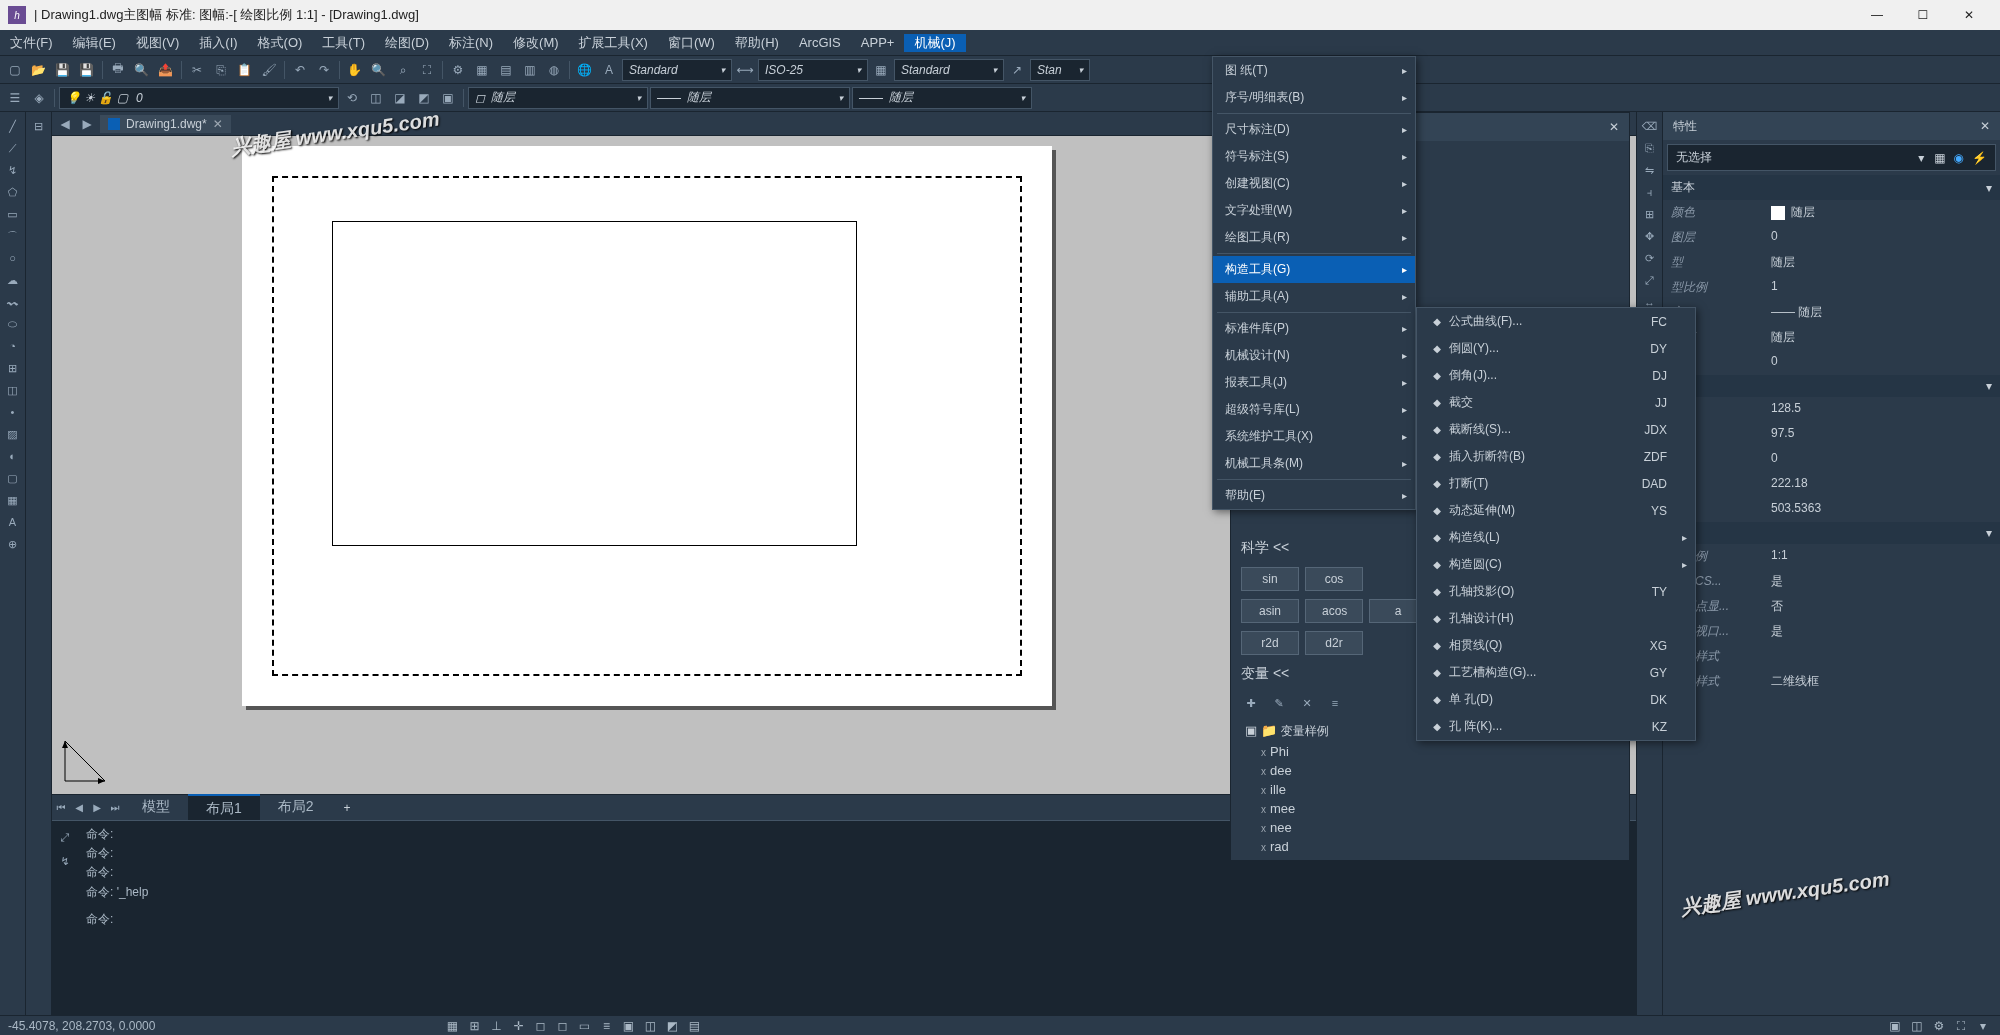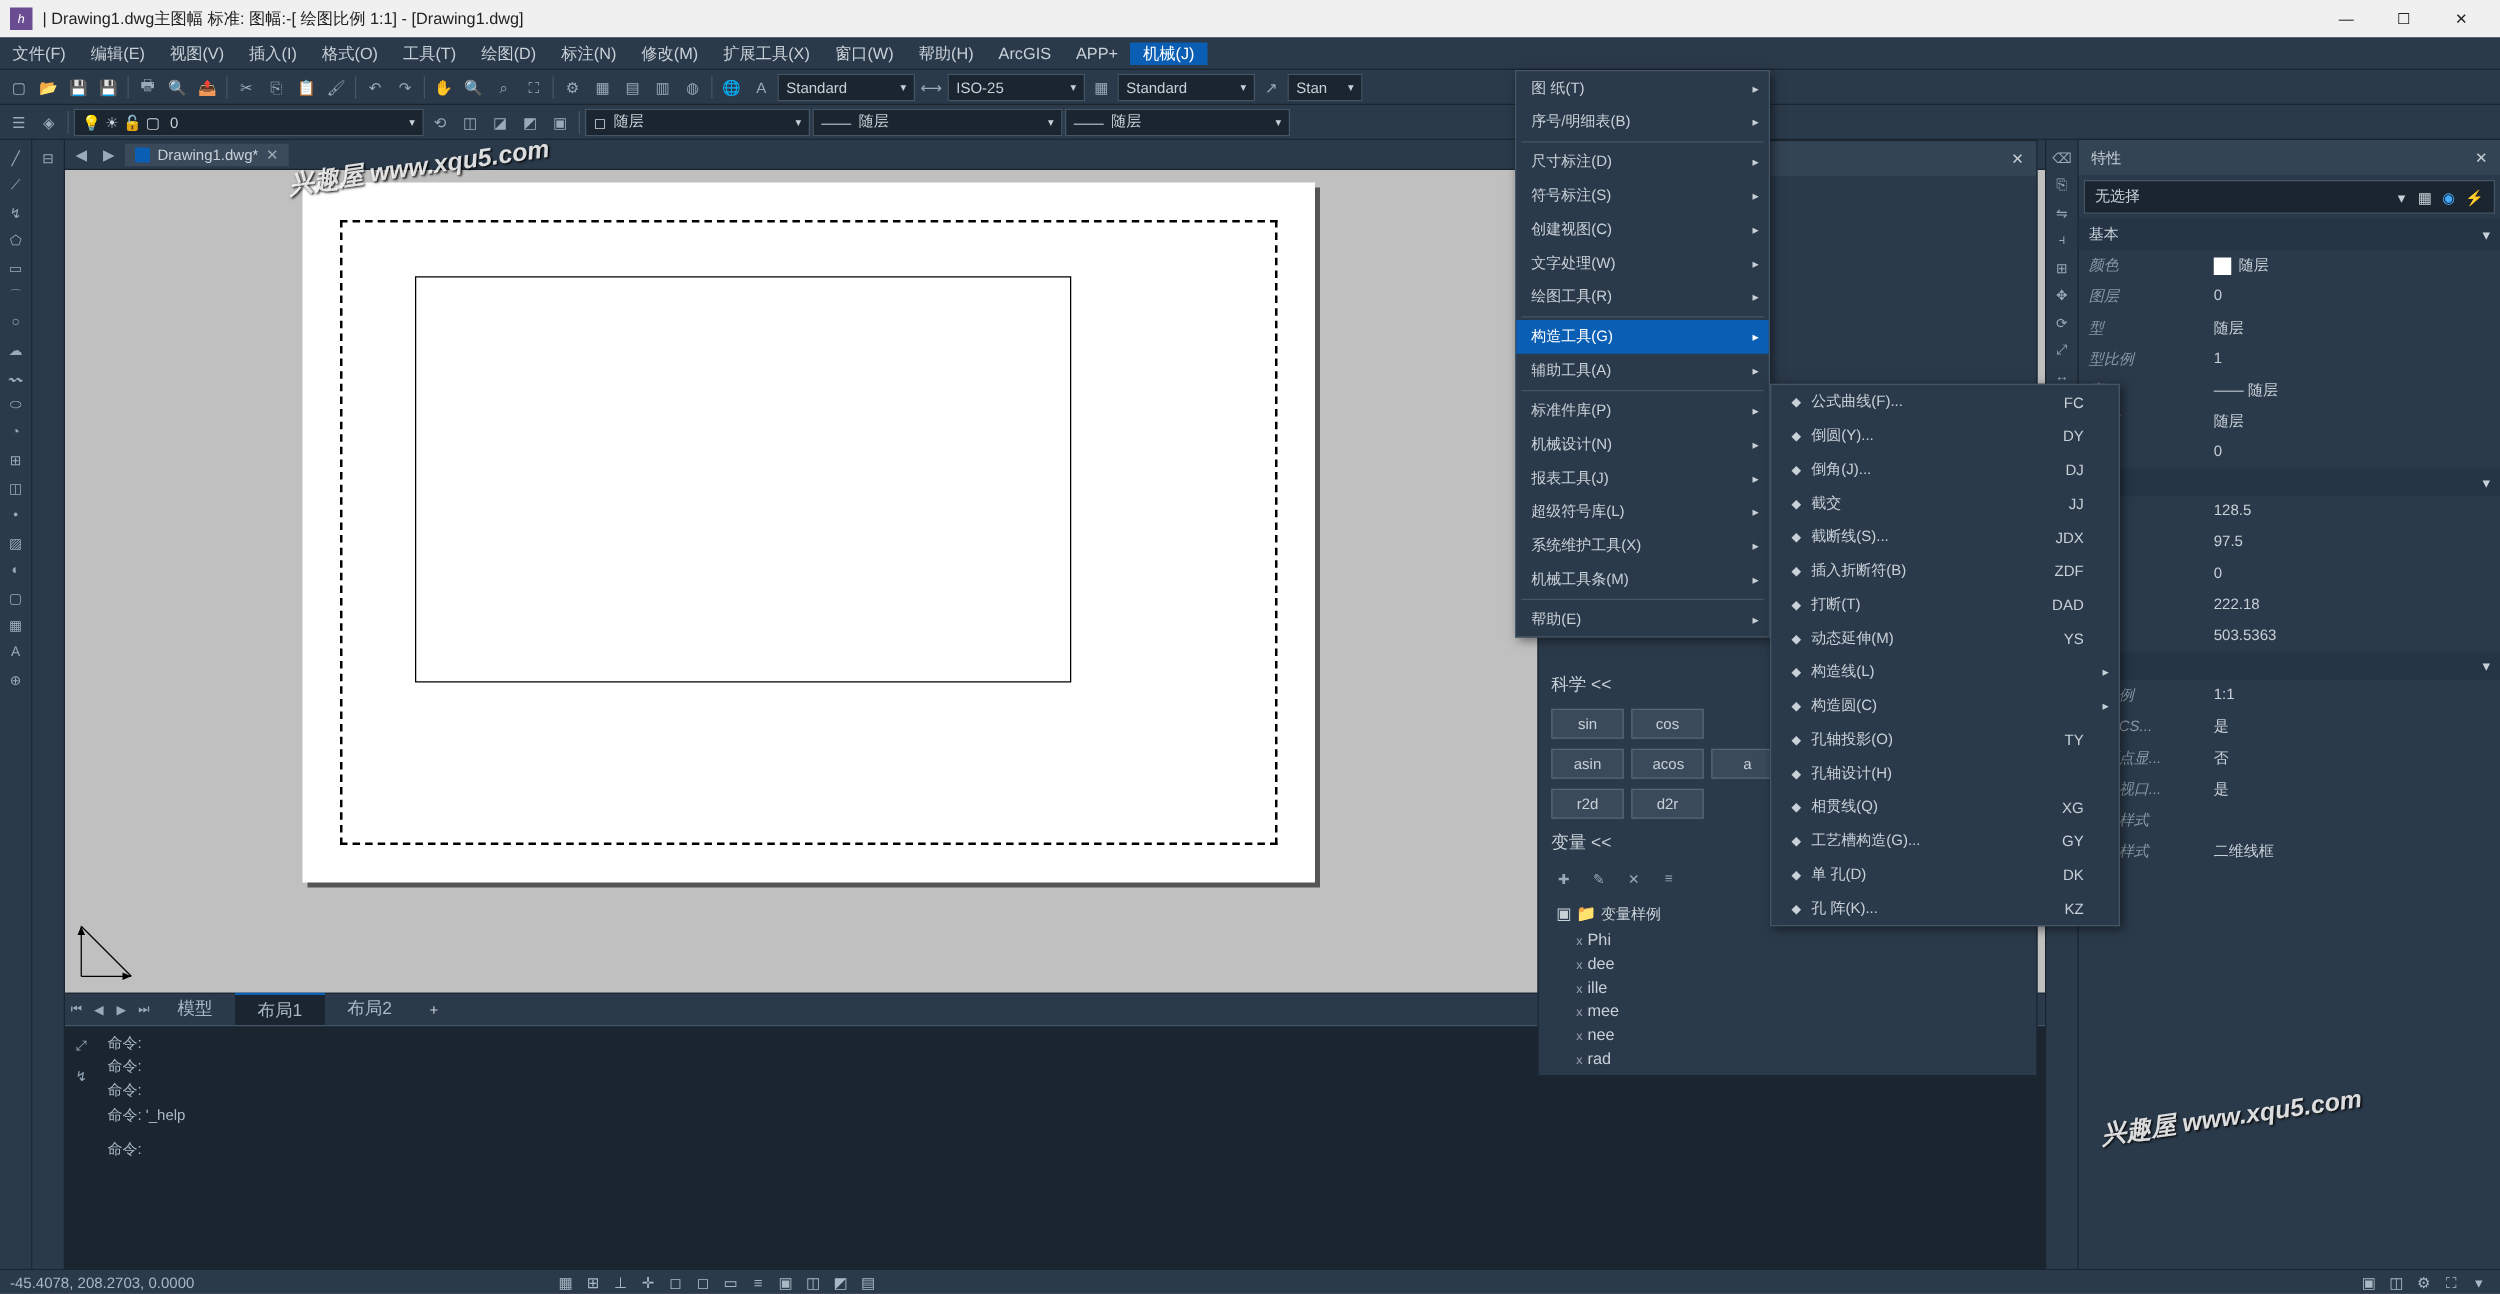--- a/index.html
+++ b/index.html
@@ -14,21 +14,21 @@
 
 
 .menubar { height: 26px; background: #2b3a4a; display: flex; align-items: center; border-bottom: 1px solid #1a2530; }
 .menubar .menu-item { padding: 0 10px; display: flex; align-items: center; color: #c8d0d8; cursor: pointer; font-size: 13px; }
 .menubar .menu-item.active { background: #0a5fb4; color: #fff; }
 
 
 .toolbar-row { height: 28px; background: #2b3a4a; border-bottom: 1px solid #1a2530; display: flex; align-items: center; padding: 0 4px; gap: 2px; }
 .tb-btn { width: 22px; height: 22px; display: flex; align-items: center; justify-content: center; cursor: pointer; color: #9ab; border-radius: 2px; }
 .tb-sep { width: 1px; height: 18px; background: #445566; margin: 0 2px; }
-.tb-select { background: #1a2530; border: 1px solid #445566; color: #c8d0d8; padding: 2px 6px; height: 22px; font-size: 12px; min-width: 110px; display: flex; align-items: center; }
+.tb-select { background: #1a2530; border: 1px solid #445566; color: #c8d0d8; padding: 2px 6px; height: 22px; font-size: 12px; min-width: 110px; display: flex; align-items: center; font-style: italic; }
 .tb-select::after { content: "▾"; margin-left: auto; padding-left: 8px; font-size: 9px; }
 
 
 .main { display: flex; height: calc(100% - 30px - 26px - 28px - 28px - 20px); position: relative; }
 .left-tools { width: 26px; background: #2b3a4a; border-right: 1px solid #1a2530; display: flex; flex-direction: column; padding-top: 4px; gap: 2px; align-items: center; }
 .left-tools2 { width: 26px; background: #2b3a4a; border-right: 1px solid #1a2530; display: flex; flex-direction: column; padding-top: 4px; gap: 2px; align-items: center; }
 .right-tools { width: 26px; background: #2b3a4a; border-left: 1px solid #1a2530; display: flex; flex-direction: column; padding-top: 4px; gap: 2px; align-items: center; }
 .vtool { width: 20px; height: 20px; display: flex; align-items: center; justify-content: center; cursor: pointer; color: #9ab; font-size: 11px; }
 
 

